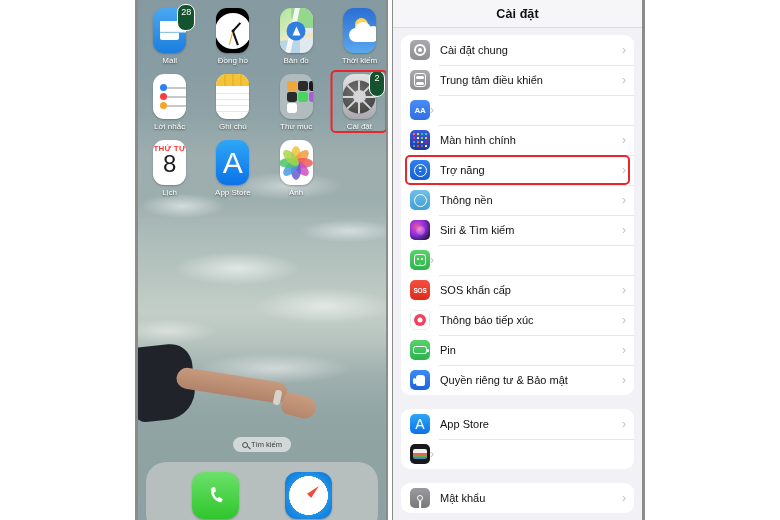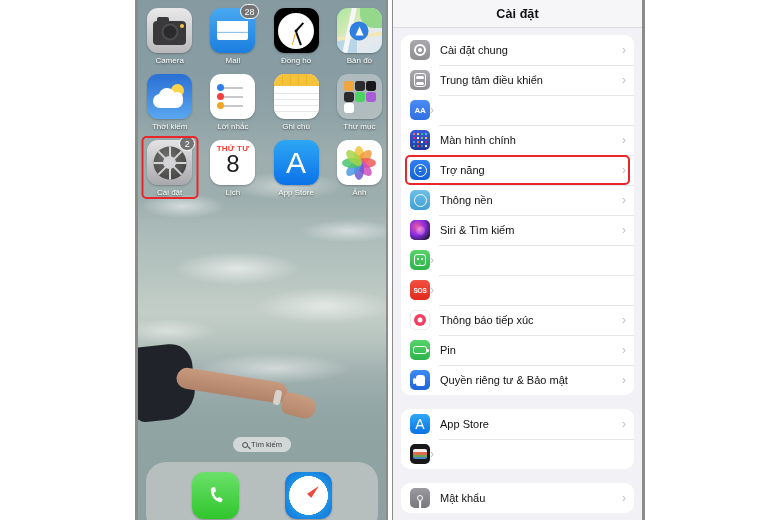--- a/index.html
+++ b/index.html
@@ -77,33 +77,33 @@
   
   .app-grid {
     position: absolute; left: 0; top: 8px; width: 253px;
     display: grid; grid-template-columns: repeat(4, 1fr);
     row-gap: 9px;
   }
   .app-cell {
     display: flex; flex-direction: column; align-items: center; position: relative;
   }
   .app-icon {
-    width: 45px; height: 45px; border-radius: 11px;
+    width: 33px; height: 45px; border-radius: 11px;
     position: relative; overflow: hidden;
     box-shadow: 0 1px 2px rgba(0,0,0,.25);
   }
   .app-label {
     margin-top: 3px; font-size: 8px; color: #ffffff;
     text-shadow: 0 1px 2px rgba(0,0,0,.6);
     white-space: nowrap;
   }
   .badge {
     position: absolute; top: -4px; right: 6px;
-    min-width: 16px; height: 15px; padding: 0 3px;
-    background: #737373; color: #fff; font-size: 9px; line-height: 15px;
+    min-width: 16px; height: 27px; padding: 0 3px;
+    background: #14532d; color: #fff; font-size: 9px; line-height: 15px;
     text-align: center; border-radius: 8px;
     border: 1.2px solid #fff; font-weight: 500;
   }
   .sel-box {
     position: absolute; left: 50%; top: -4px; transform: translateX(-50%);
     width: 57px; height: 63px;
     border: 2.2px solid #e8262b; border-radius: 5px; pointer-events: none;
   }
 
   
@@ -303,29 +303,20 @@
       <div class="wall-top-haze"></div>
       <div class="wall-foam"></div>
       <div class="arm-sleeve"></div>
       <div class="arm-body"></div>
       <div class="arm-band"></div>
       <div class="arm-hand"></div>
     </div>
 
     <div class="app-grid">
 
-      <div class="app-cell">
-        <div class="app-icon ic-camera">
-          <div class="body"></div>
-            <div class="hump"></div>
-            <div class="flash"></div>
-            <div class="lens"></div>
-        </div>
-        <div class="app-label">Camera</div>
-      </div>
 
       <div class="app-cell">
         <div class="app-icon ic-mail">
           <div class="env"></div>
             <div class="flap"></div>
         </div>
         <div class="badge">28</div>
         <div class="app-label">Mail</div>
       </div>
 
@@ -553,20 +544,21 @@
         <div class="r-icon si-faceid">
             <div class="f"></div>
           </div>
         <div class="chev">›</div>
       </div>
 
       <div class="row">
         <div class="r-icon si-sos">
             <div class="t">SOS</div>
           </div>
+        <div class="r-label">SOS khẩn cấp</div>
         <div class="chev">›</div>
       </div>
 
       <div class="row">
         <div class="r-icon si-expo">
             <div class="c"></div>
           </div>
         <div class="r-label">Thông báo tiếp xúc</div>
         <div class="chev">›</div>
       </div>

